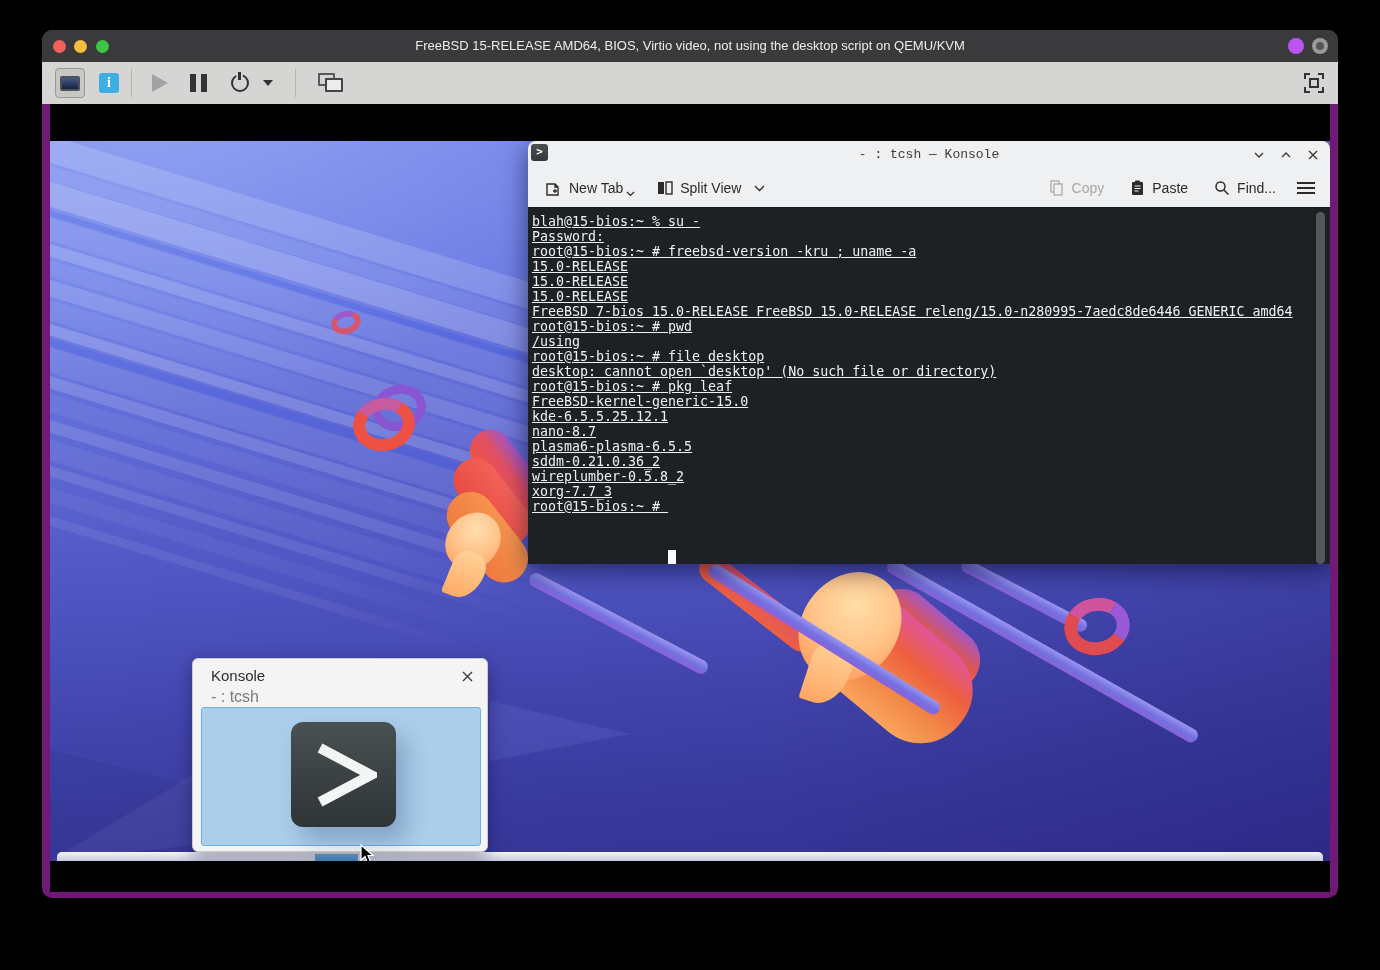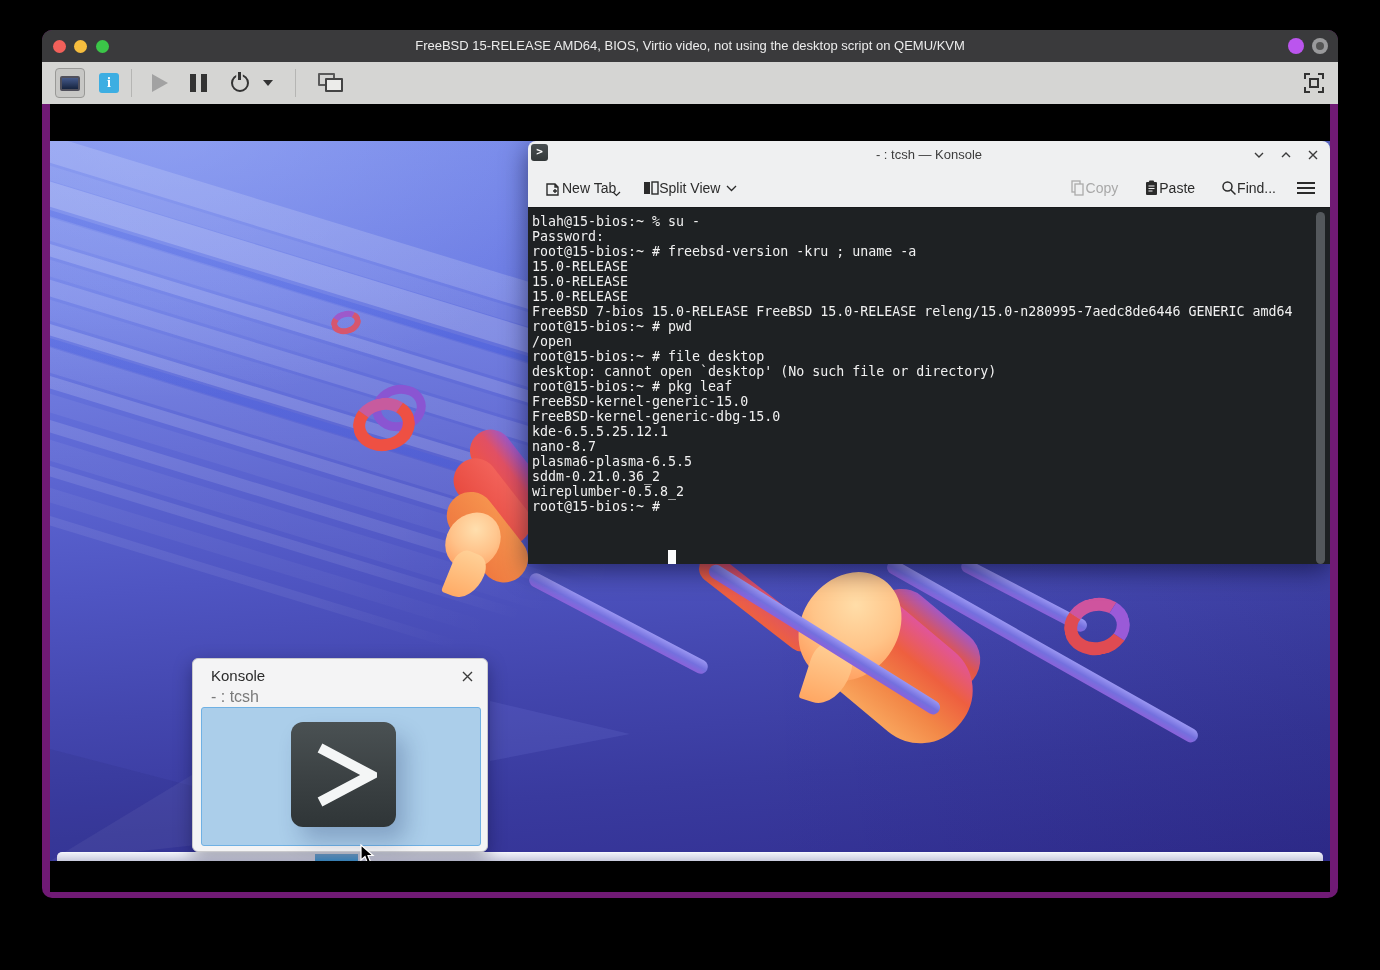--- a/index.html
+++ b/index.html
@@ -51,33 +51,33 @@
 .ring { position:absolute; border-radius:50%; }
 .tube { position:absolute; transform-origin:left center; }
 
 .panel { position:absolute; left:7px; top:711px; width:1266px; height:9px; border-radius:5px 5px 0 0;
   background:linear-gradient(#eef0f8, #c8cadd); border-top:1px solid #f4f6fc; }
 .task-indicator { position:absolute; left:265px; top:713px; width:43px; height:7px; background:linear-gradient(#7cb3dd,#3f92cc); }
 
 .konsole { position:absolute; left:478px; top:0; width:802px; height:423px; border-radius:8px 8px 0 0; box-shadow:0 6px 26px rgba(0,0,30,.55); }
 .k-titlebar { position:relative; height:28px; background:#eff0f1; border-radius:8px 8px 0 0; }
 .k-icon { position:absolute; left:3px; top:3px; width:17px; height:17px; background:linear-gradient(#4a5052,#333839); border-radius:3px; color:#fff; font-size:11px; font-weight:bold; text-align:center; line-height:16px; font-family:"DejaVu Sans Mono",monospace; }
-.k-title { position:absolute; left:0; right:0; top:0; height:28px; line-height:28px; text-align:center; color:#3c3c3c; font-size:13px; }
+.k-title { position:absolute; left:0; right:0; top:0; height:28px; line-height:28px; text-align:center; color:#3c3c3c; font-size:13px;font-family:Liberation Mono, monospace; }
 .k-winbtns { position:absolute; right:10px; top:0; height:28px; display:flex; gap:13px; align-items:center; }
 .k-winbtns svg { display:block; }
 
 .k-toolbar { position:relative; height:38px; background:#eff0f1; display:flex; align-items:center; font-size:14px; color:#2b2b2b; }
-.k-tool { display:flex; align-items:center; }
+.k-tool { display:flex; align-items:center; gap:7px; }
 .k-tool svg { display:block; }
 .k-label { white-space:nowrap; }
 .k-spacer { flex:1; }
 .k-tool.disabled { color:#a8a8a8; }
 
 .terminal { position:relative; height:357px; background:#1e2123; padding:6px 0 0 4px; border-top:1px solid #17191b; }
-.tline { font-family:"DejaVu Sans Mono",monospace; font-size:13.3px; line-height:15px; color:#f1f1f1; white-space:pre; }
+.tline { font-family:"DejaVu Sans Mono",monospace; font-size:13.3px; line-height:15px; color:#f1f1f1; white-space:pre;text-decoration:underline; }
 .cursor-block { position:absolute; left:140px; top:342px; width:8px; height:14px; background:#fcfcfc; }
 .k-scrollbar { position:absolute; right:5px; top:4px; width:9px; height:352px; border-radius:4.5px; background:#54585c; }
 
 .popup { position:absolute; left:142px; top:517px; width:296px; height:194px; background:#f4f4f5; border-radius:6px; border:1px solid #c9c9cc; box-shadow:0 6px 18px rgba(0,0,30,.35); }
 .popup-title { position:absolute; left:18px; top:8px; font-size:15px; color:#2b2b2b; }
 .popup-sub { position:absolute; left:18px; top:29px; font-size:16px; color:#7a7a7a; }
 .popup-close { position:absolute; right:12px; top:10px; }
 .popup-thumb { position:absolute; left:8px; top:48px; width:280px; height:139px; background:#abceea; border:1px solid #6fb1e4; border-radius:3px; }
 .konsole-big-icon { position:absolute; left:89px; top:14px; width:105px; height:105px; border-radius:12px; background:linear-gradient(#4a5153 0%, #3b4143 55%, #2f3537 100%); box-shadow:10px 14px 22px rgba(20,40,90,.25); }
 .konsole-big-icon svg { position:absolute; left:24px; top:20px; }
@@ -251,31 +251,31 @@
         <div class="terminal">
           <div id="term-lines">
               <div class="tline">blah@15-bios:~ % su -</div>
               <div class="tline">Password:</div>
               <div class="tline">root@15-bios:~ # freebsd-version -kru ; uname -a</div>
               <div class="tline">15.0-RELEASE</div>
               <div class="tline">15.0-RELEASE</div>
               <div class="tline">15.0-RELEASE</div>
               <div class="tline">FreeBSD 7-bios 15.0-RELEASE FreeBSD 15.0-RELEASE releng/15.0-n280995-7aedc8de6446 GENERIC amd64</div>
               <div class="tline">root@15-bios:~ # pwd</div>
-              <div class="tline">/open</div>
+              <div class="tline">/using</div>
               <div class="tline">root@15-bios:~ # file desktop</div>
               <div class="tline">desktop: cannot open `desktop' (No such file or directory)</div>
               <div class="tline">root@15-bios:~ # pkg leaf</div>
               <div class="tline">FreeBSD-kernel-generic-15.0</div>
-              <div class="tline">FreeBSD-kernel-generic-dbg-15.0</div>
               <div class="tline">kde-6.5.5.25.12.1</div>
               <div class="tline">nano-8.7</div>
               <div class="tline">plasma6-plasma-6.5.5</div>
               <div class="tline">sddm-0.21.0.36_2</div>
               <div class="tline">wireplumber-0.5.8_2</div>
+              <div class="tline">xorg-7.7_3</div>
               <div class="tline">root@15-bios:~ # </div>
             </div>
           <div class="cursor-block"></div>
           <div class="k-scrollbar"></div>
         </div>
       </div>
 
       <div class="popup">
         <div class="popup-title">Konsole</div>
         <div class="popup-sub">- : tcsh</div>

